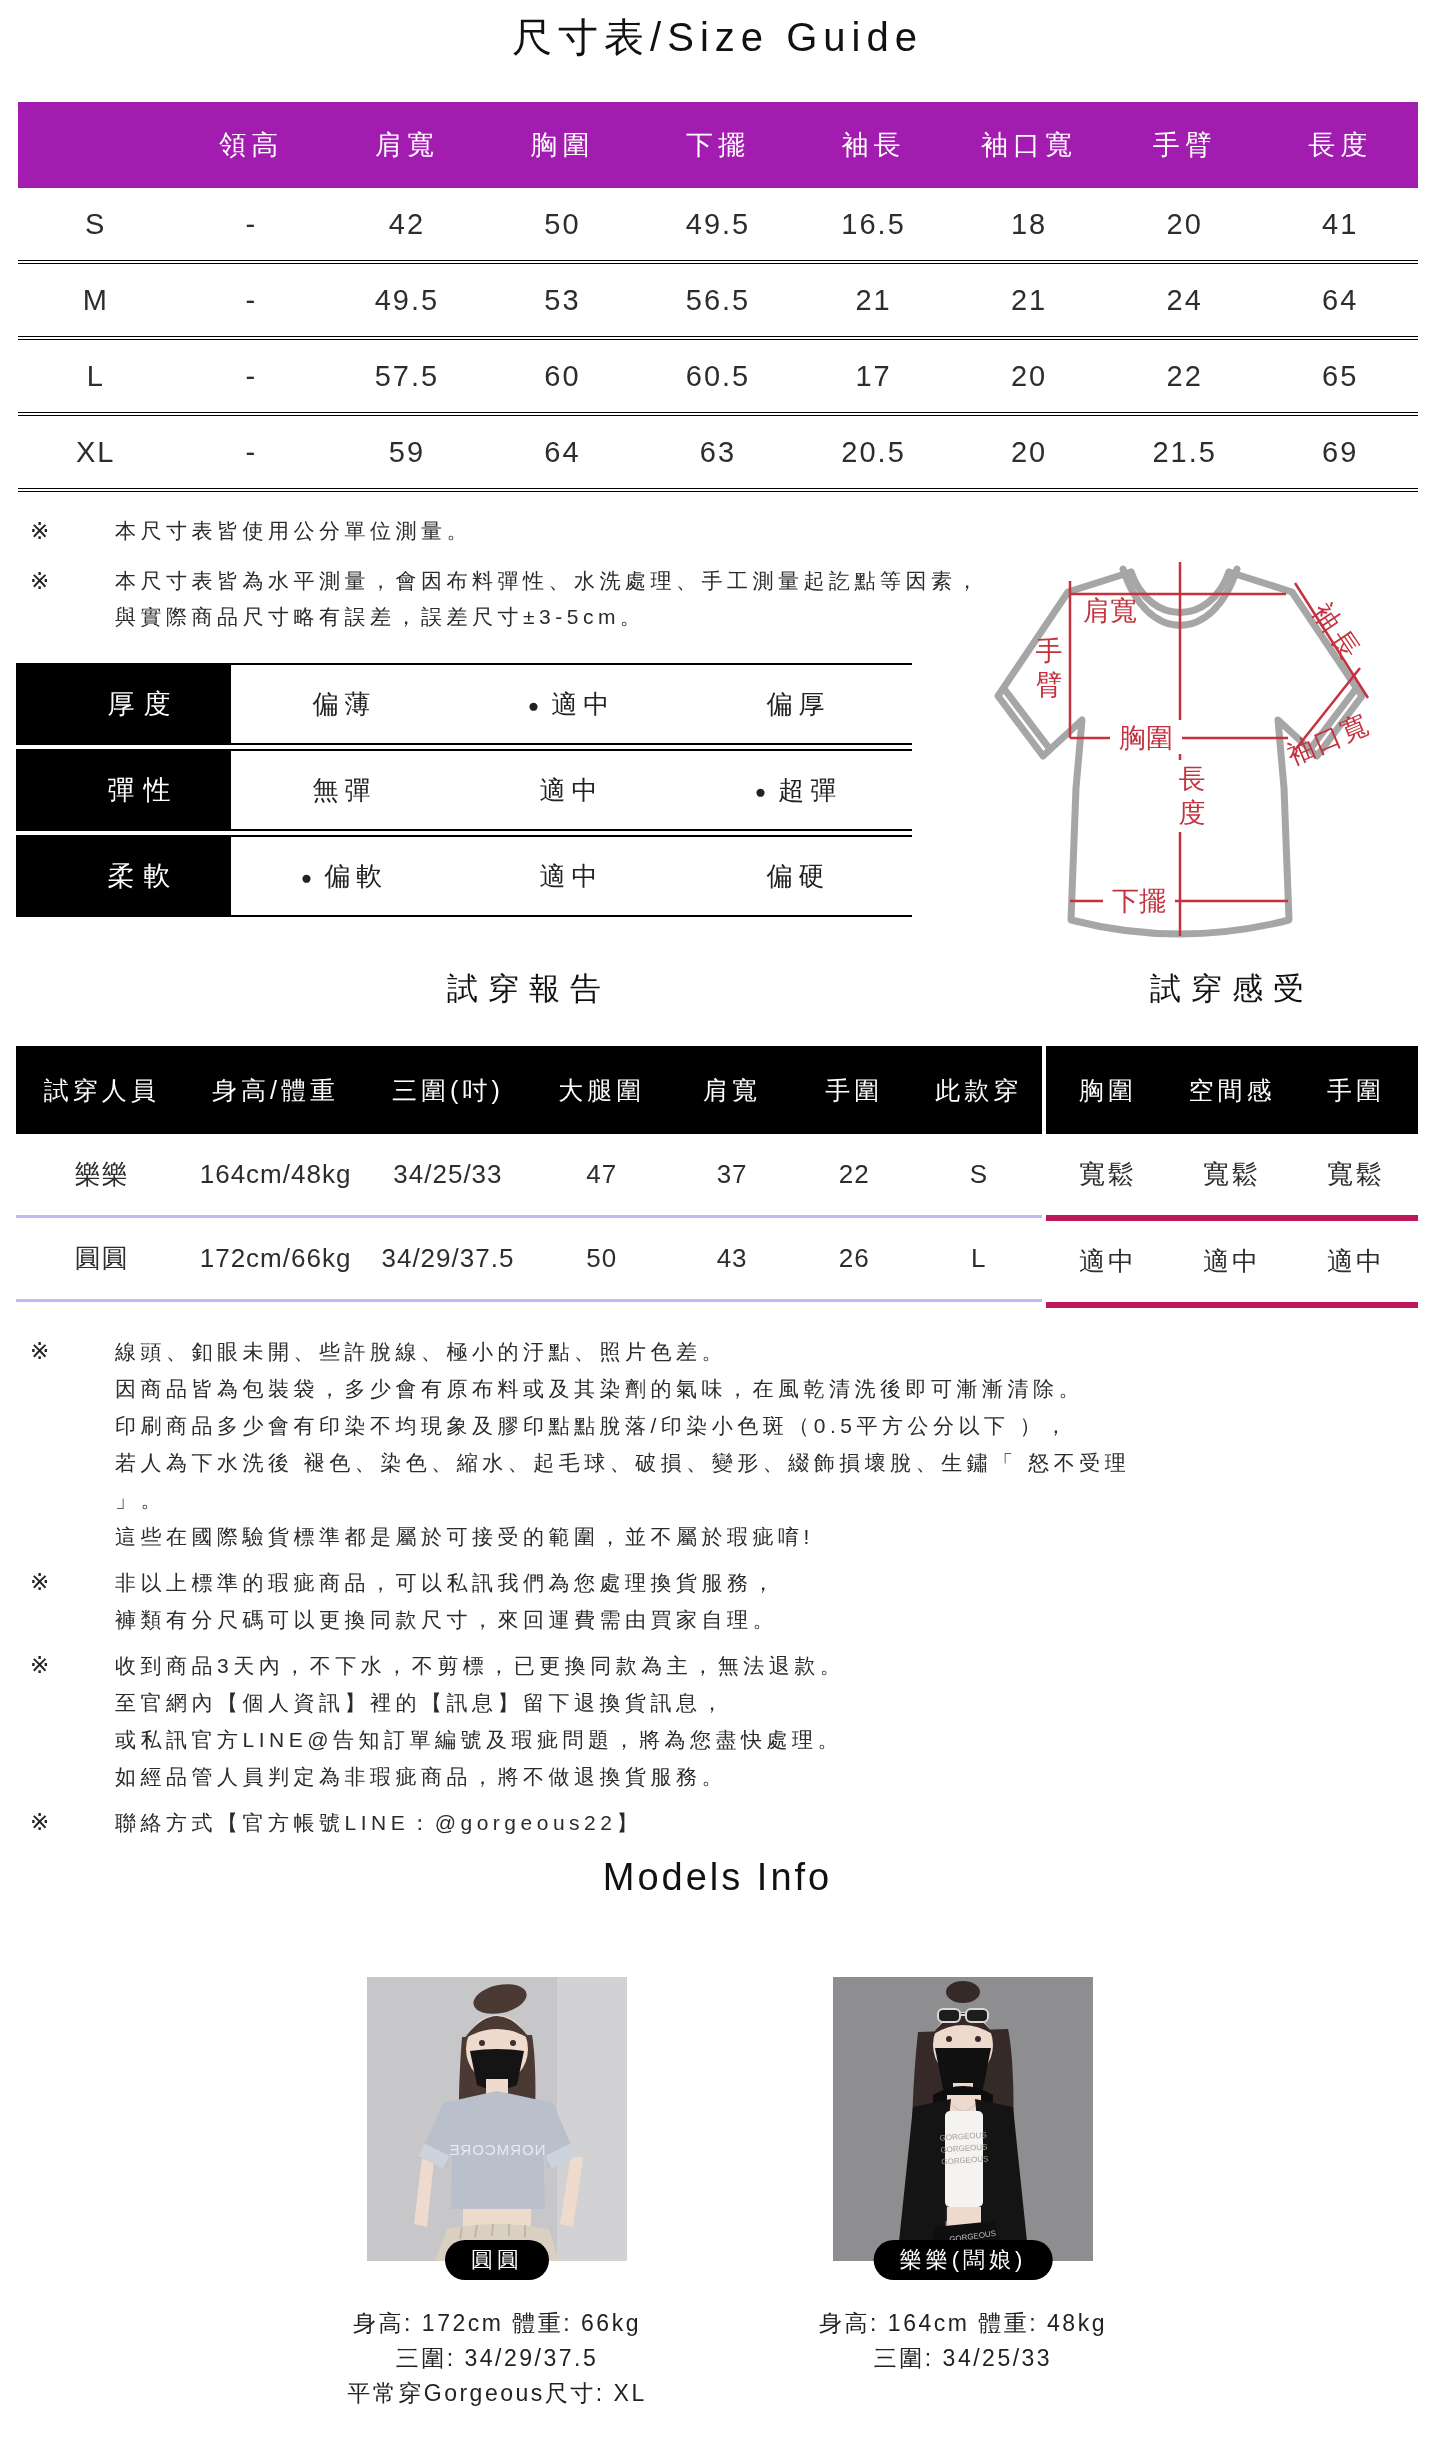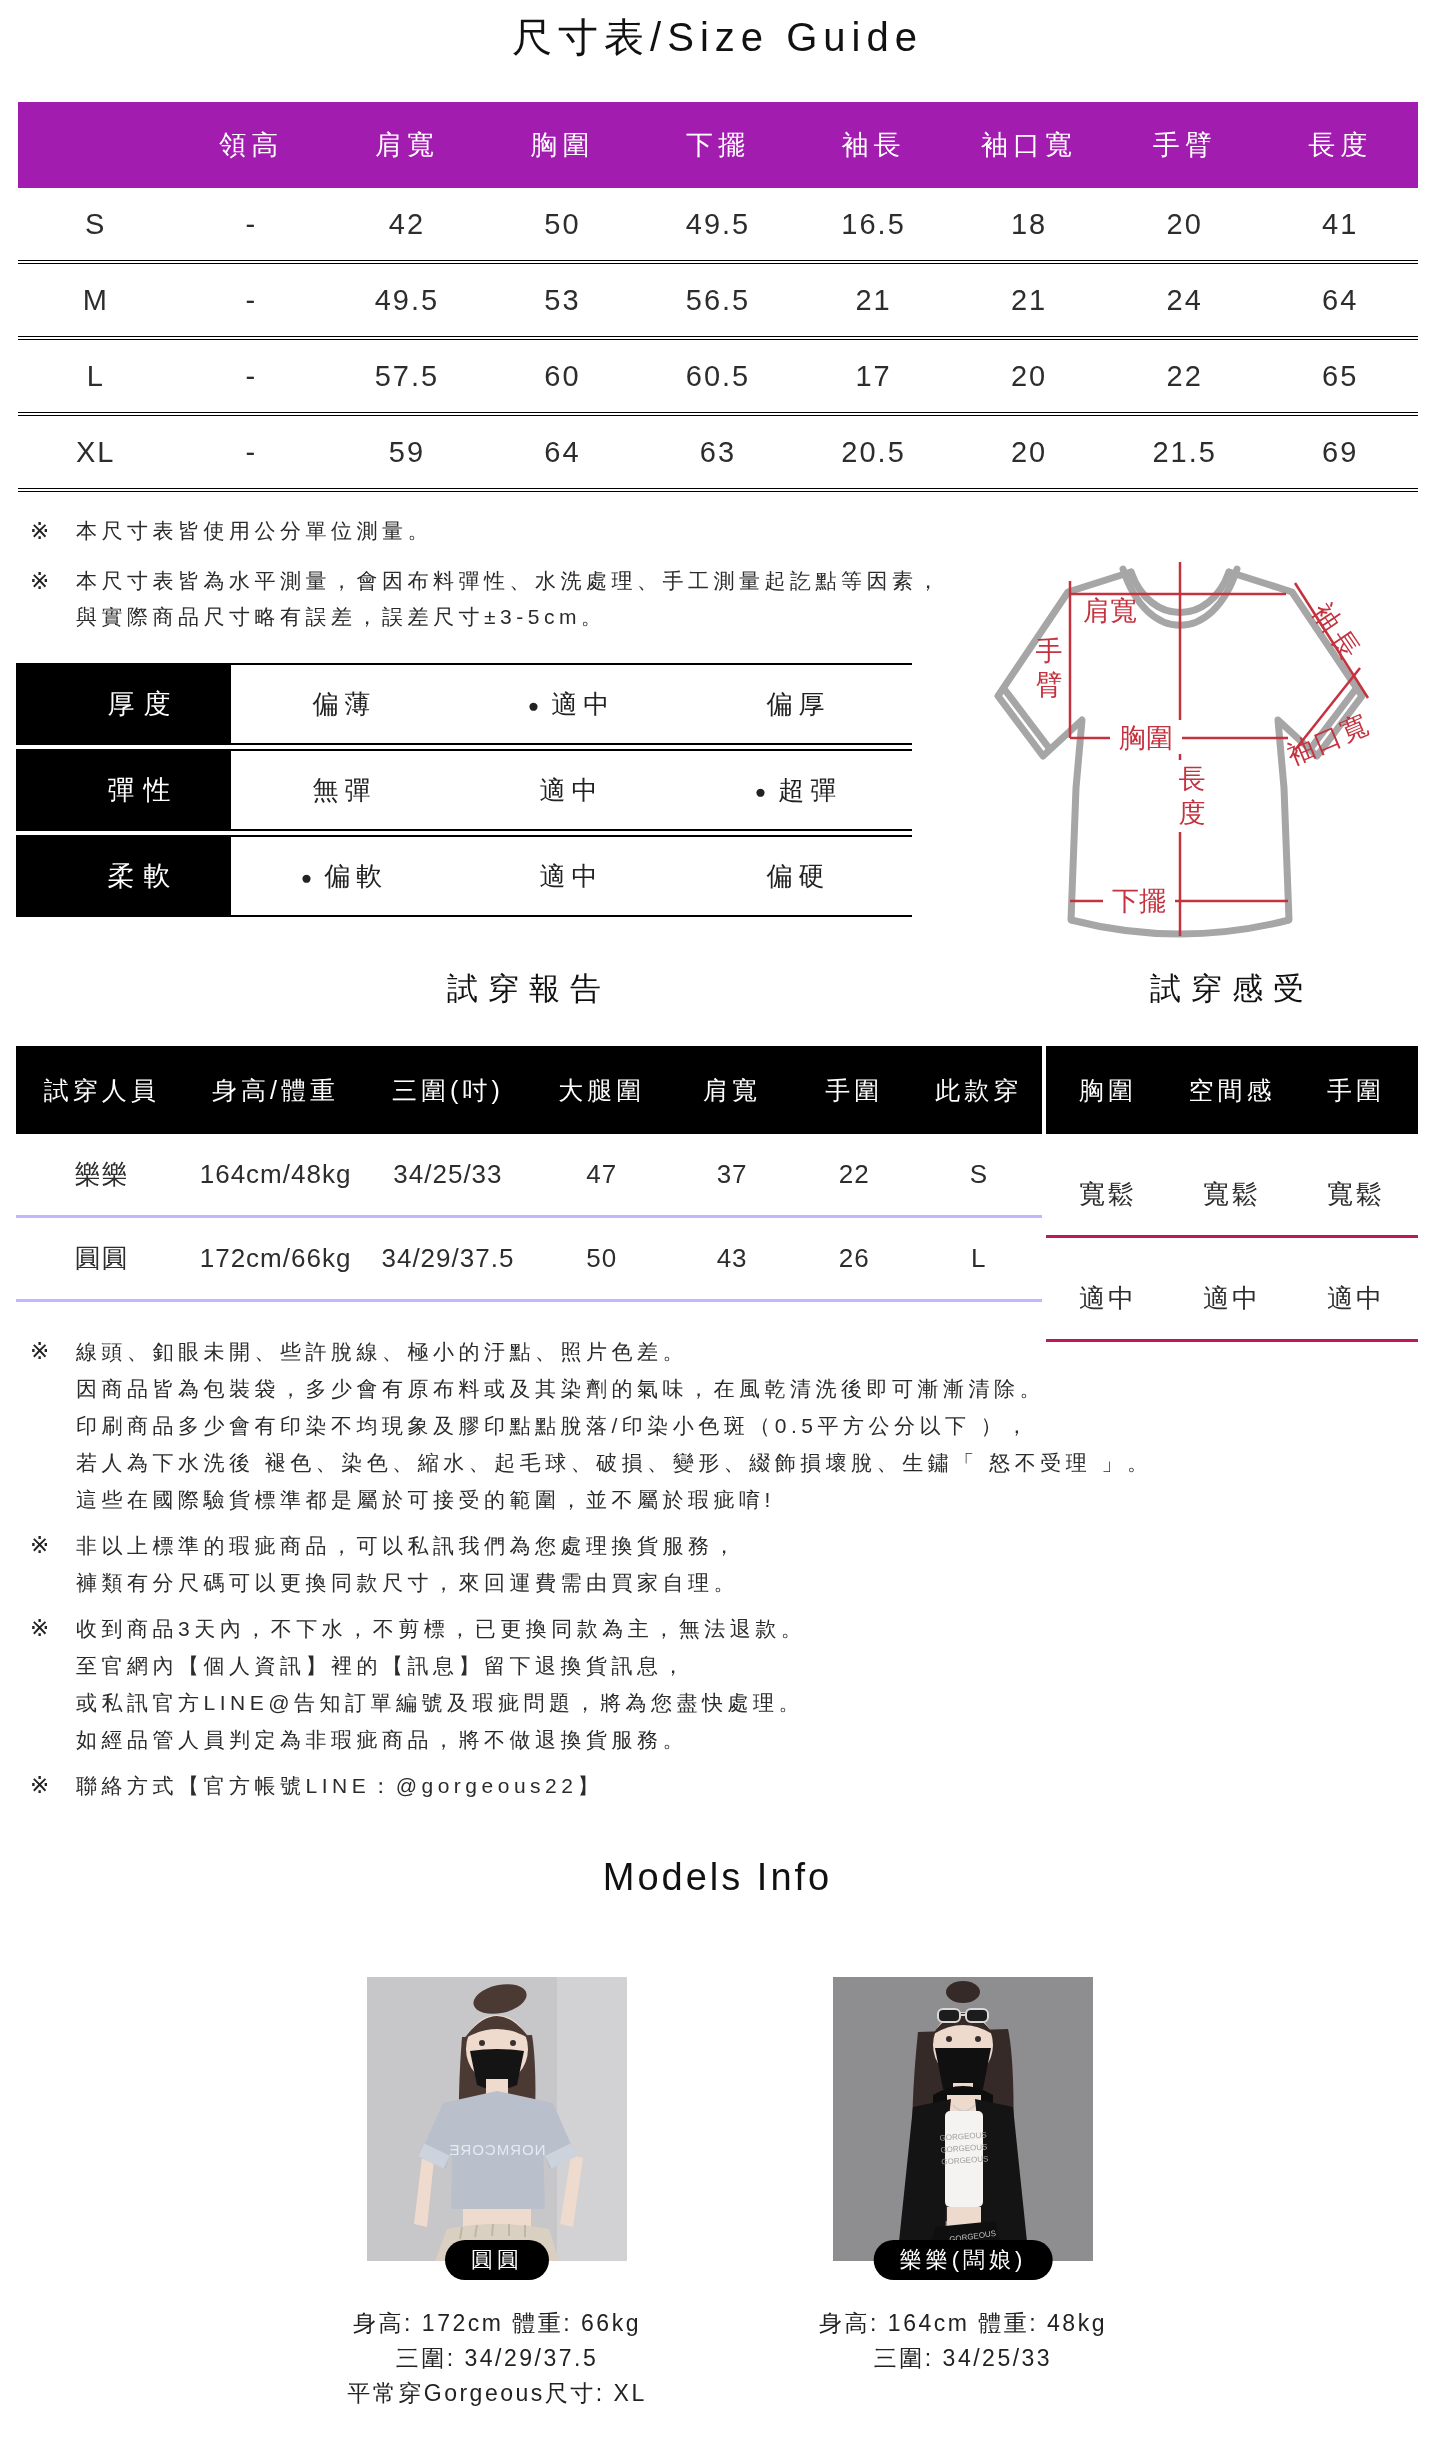--- a/index.html
+++ b/index.html
@@ -17,21 +17,21 @@
   
   .size-table{position:absolute;left:18px;top:102px;width:1400px;}
   .st-header{display:grid;grid-template-columns:repeat(9,1fr);height:86px;background:#a21caf;
              color:#fff;align-items:center;text-align:center;font-size:27px;letter-spacing:5px;}
   .st-row{display:grid;grid-template-columns:repeat(9,1fr);height:72px;align-items:center;
           text-align:center;font-size:29px;color:#2d2d2d;border-bottom:4px double #000;letter-spacing:2px;}
 
   
   .note-block{display:flex;margin-bottom:14px;}
   .note-block .marker{width:46px;font-size:23px;color:#222;line-height:36px;flex:none;}
-  .note-block .lines{flex:1;}
+  .note-block .lines{flex:1;margin-left:39px;}
   .note-line{font-size:21px;letter-spacing:4.5px;line-height:36px;color:#2b2b2b;}
   .notes-a{position:absolute;left:30px;top:513px;width:1000px;}
   .notes-b{position:absolute;left:30px;top:1333px;width:1150px;}
   .notes-b .note-block{margin-bottom:9px;}
   .notes-b .note-block .marker{line-height:37px;}
   .notes-b .note-line{line-height:37px;}
 
   
   .fabric-table{position:absolute;left:16px;top:663px;width:896px;}
   .f-row{display:flex;height:82px;margin-bottom:4px;}
@@ -47,21 +47,21 @@
   .fr-header{display:grid;grid-template-columns:16.7% 17.2% 16.4% 13.6% 11.8% 12% 12.3%;
              height:88px;background:#000;color:#fff;align-items:center;text-align:center;
              font-size:25px;letter-spacing:4px;}
   .fr-row{display:grid;grid-template-columns:16.7% 17.2% 16.4% 13.6% 11.8% 12% 12.3%;
           height:81px;align-items:center;text-align:center;font-size:26px;color:#2d2d2d;
           border-bottom:3px solid #c4b5fd;letter-spacing:1px;}
   .ff-table{position:absolute;left:1046px;top:1046px;width:372px;}
   .ff-header{display:grid;grid-template-columns:1fr 1fr 1fr;height:88px;background:#000;color:#fff;
              align-items:center;text-align:center;font-size:25px;letter-spacing:4px;}
   .ff-row{display:grid;grid-template-columns:1fr 1fr 1fr;height:81px;align-items:center;
-          text-align:center;font-size:26px;color:#2d2d2d;border-bottom:3px solid #be185d;letter-spacing:3px;margin-top:20px;}
+          text-align:center;font-size:26px;color:#2d2d2d;border-bottom:6px solid #be185d;letter-spacing:3px;}
 
   
   .tee-diagram{position:absolute;left:985px;top:548px;}
 
   
   .model-photo{position:absolute;width:260px;height:284px;top:1977px;overflow:hidden;}
   .model-photo.left{left:367px;}
   .model-photo.right{left:833px;}
   .model-badge{position:absolute;top:2240px;height:40px;background:#000;color:#fff;
                border-radius:22px;display:flex;align-items:center;justify-content:center;

